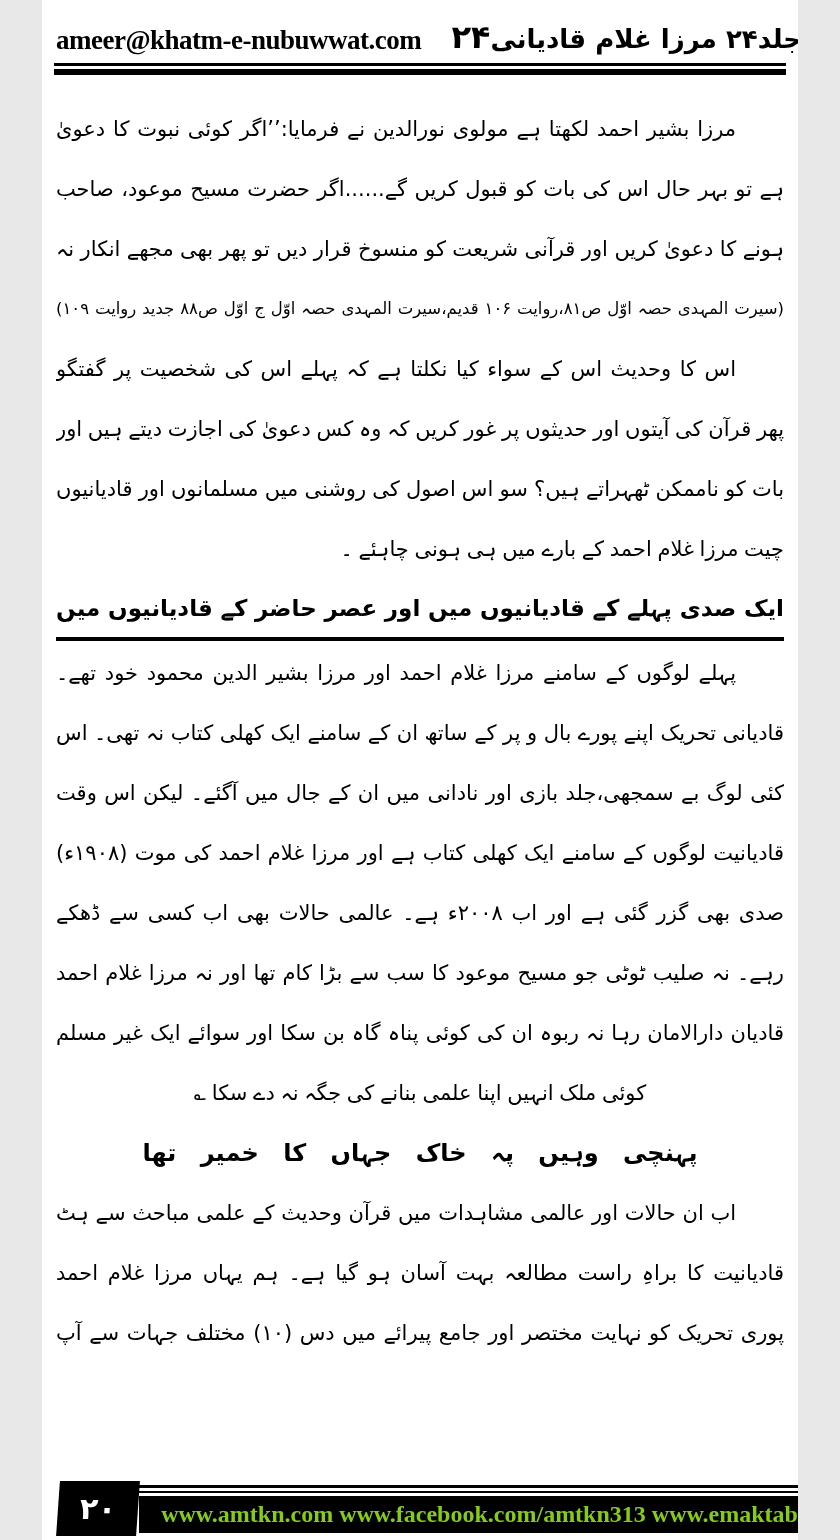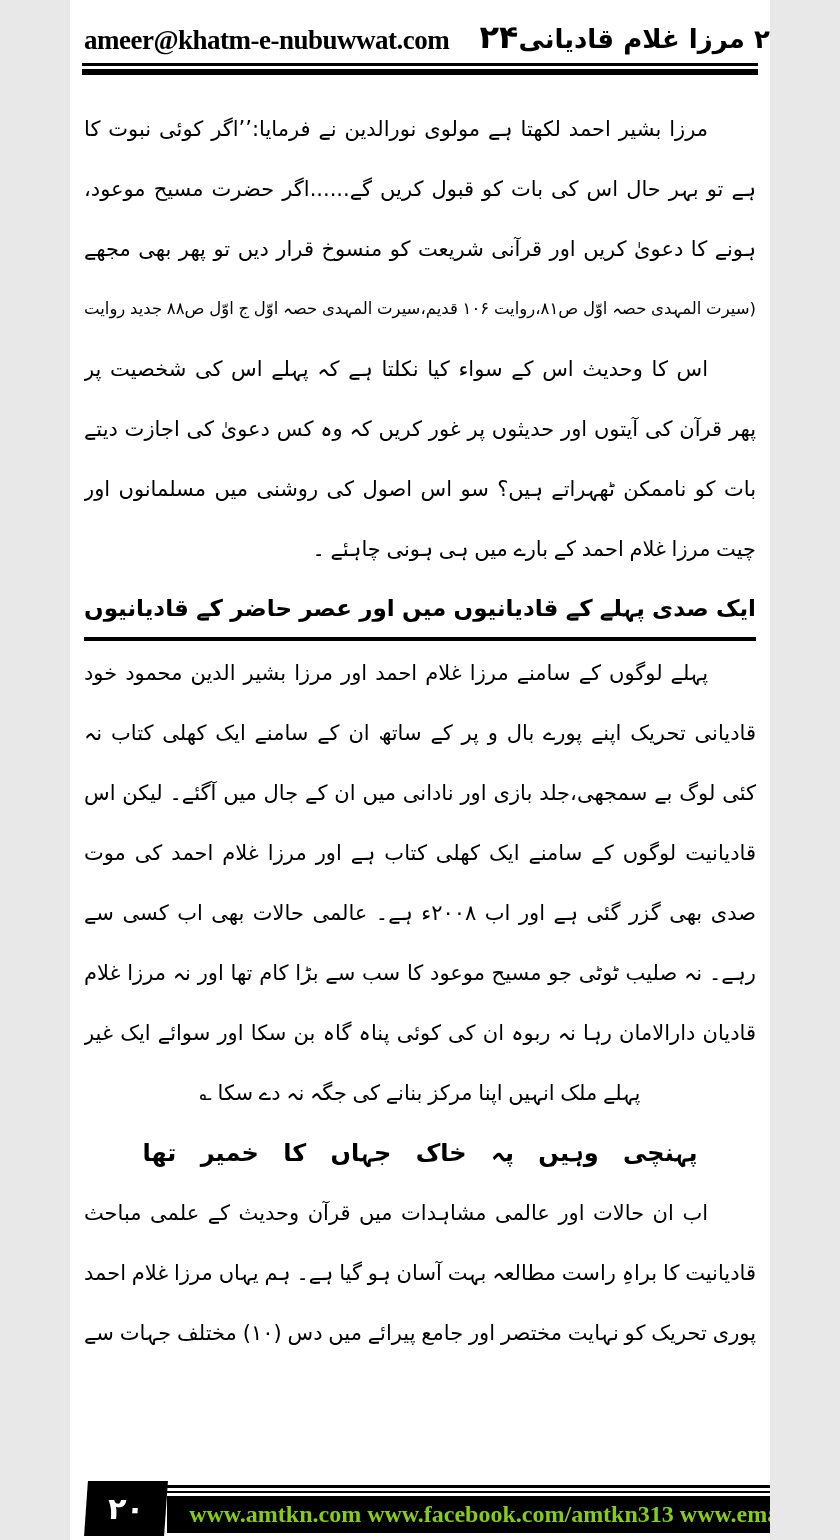--- a/index.html
+++ b/index.html
@@ -1,18 +1,18 @@
 <!DOCTYPE html>
 <html lang="ur"><head>
 <meta charset="utf-8">
 <style>
   html,body{margin:0;padding:0;background:#e8e8e8;}
   *{box-sizing:border-box;}
   .page{
-    position:relative;width:700px;height:1540px;background:#ffffff;color:#000;
+    position:relative;width:756px;height:1540px;background:#ffffff;color:#000;
     font-family:"DejaVu Sans",sans-serif;overflow:hidden;margin:0 auto;
   }
   
   .header{
     display:flex;align-items:flex-end;padding:12px 14px 0 14px;height:56px;
   }
   .header-email{
     font-family:"Liberation Serif",serif;font-weight:bold;font-size:27px;
     letter-spacing:-0.5px;white-space:nowrap;
   }
@@ -96,21 +96,21 @@
 
     <div class="bline heading">ایک صدی پہلے کے قادیانیوں میں اور عصر حاضر کے قادیانیوں میں ایک فرق</div>
 
     <div class="bline indent">پہلے لوگوں کے سامنے مرزا غلام احمد اور مرزا بشیر الدین محمود خود تھے۔ پوری</div>
     <div class="bline">قادیانی تحریک اپنے پورے بال و پر کے ساتھ ان کے سامنے ایک کھلی کتاب نہ تھی۔ اس لئے</div>
     <div class="bline">کئی لوگ بے سمجھی،جلد بازی اور نادانی میں ان کے جال میں آگئے۔ لیکن اس وقت پوری</div>
     <div class="bline">قادیانیت لوگوں کے سامنے ایک کھلی کتاب ہے اور مرزا غلام احمد کی موت (۱۹۰۸ء) پر ایک</div>
     <div class="bline">صدی بھی گزر گئی ہے اور اب ۲۰۰۸ء ہے۔ عالمی حالات بھی اب کسی سے ڈھکے چھپے نہیں</div>
     <div class="bline">رہے۔ نہ صلیب ٹوٹی جو مسیح موعود کا سب سے بڑا کام تھا اور نہ مرزا غلام احمد کو ٹھکرانے والوں</div>
     <div class="bline">قادیان دارالامان رہا نہ ربوہ ان کی کوئی پناہ گاہ بن سکا اور سوائے ایک غیر مسلم ریاست کے</div>
-    <div class="bline centered">پہلے ملک انہیں اپنا مرکز بنانے کی جگہ نہ دے سکا ؎</div>
+    <div class="bline centered">کوئی ملک انہیں اپنا علمی بنانے کی جگہ نہ دے سکا ؎</div>
 
     <div class="bline verse">پہنچی وہیں پہ خاک جہاں کا خمیر تھا</div>
 
     <div class="bline indent">اب ان حالات اور عالمی مشاہدات میں قرآن وحدیث کے علمی مباحث سے ہٹ کر</div>
     <div class="bline">قادیانیت کا براہِ راست مطالعہ بہت آسان ہو گیا ہے۔ ہم یہاں مرزا غلام احمد قادیانی اور اس کی</div>
     <div class="bline">پوری تحریک کو نہایت مختصر اور جامع پیرائے میں دس (۱۰) مختلف جہات سے آپ کے سامنے</div>
 
   </div>
 
   <div class="footer">

